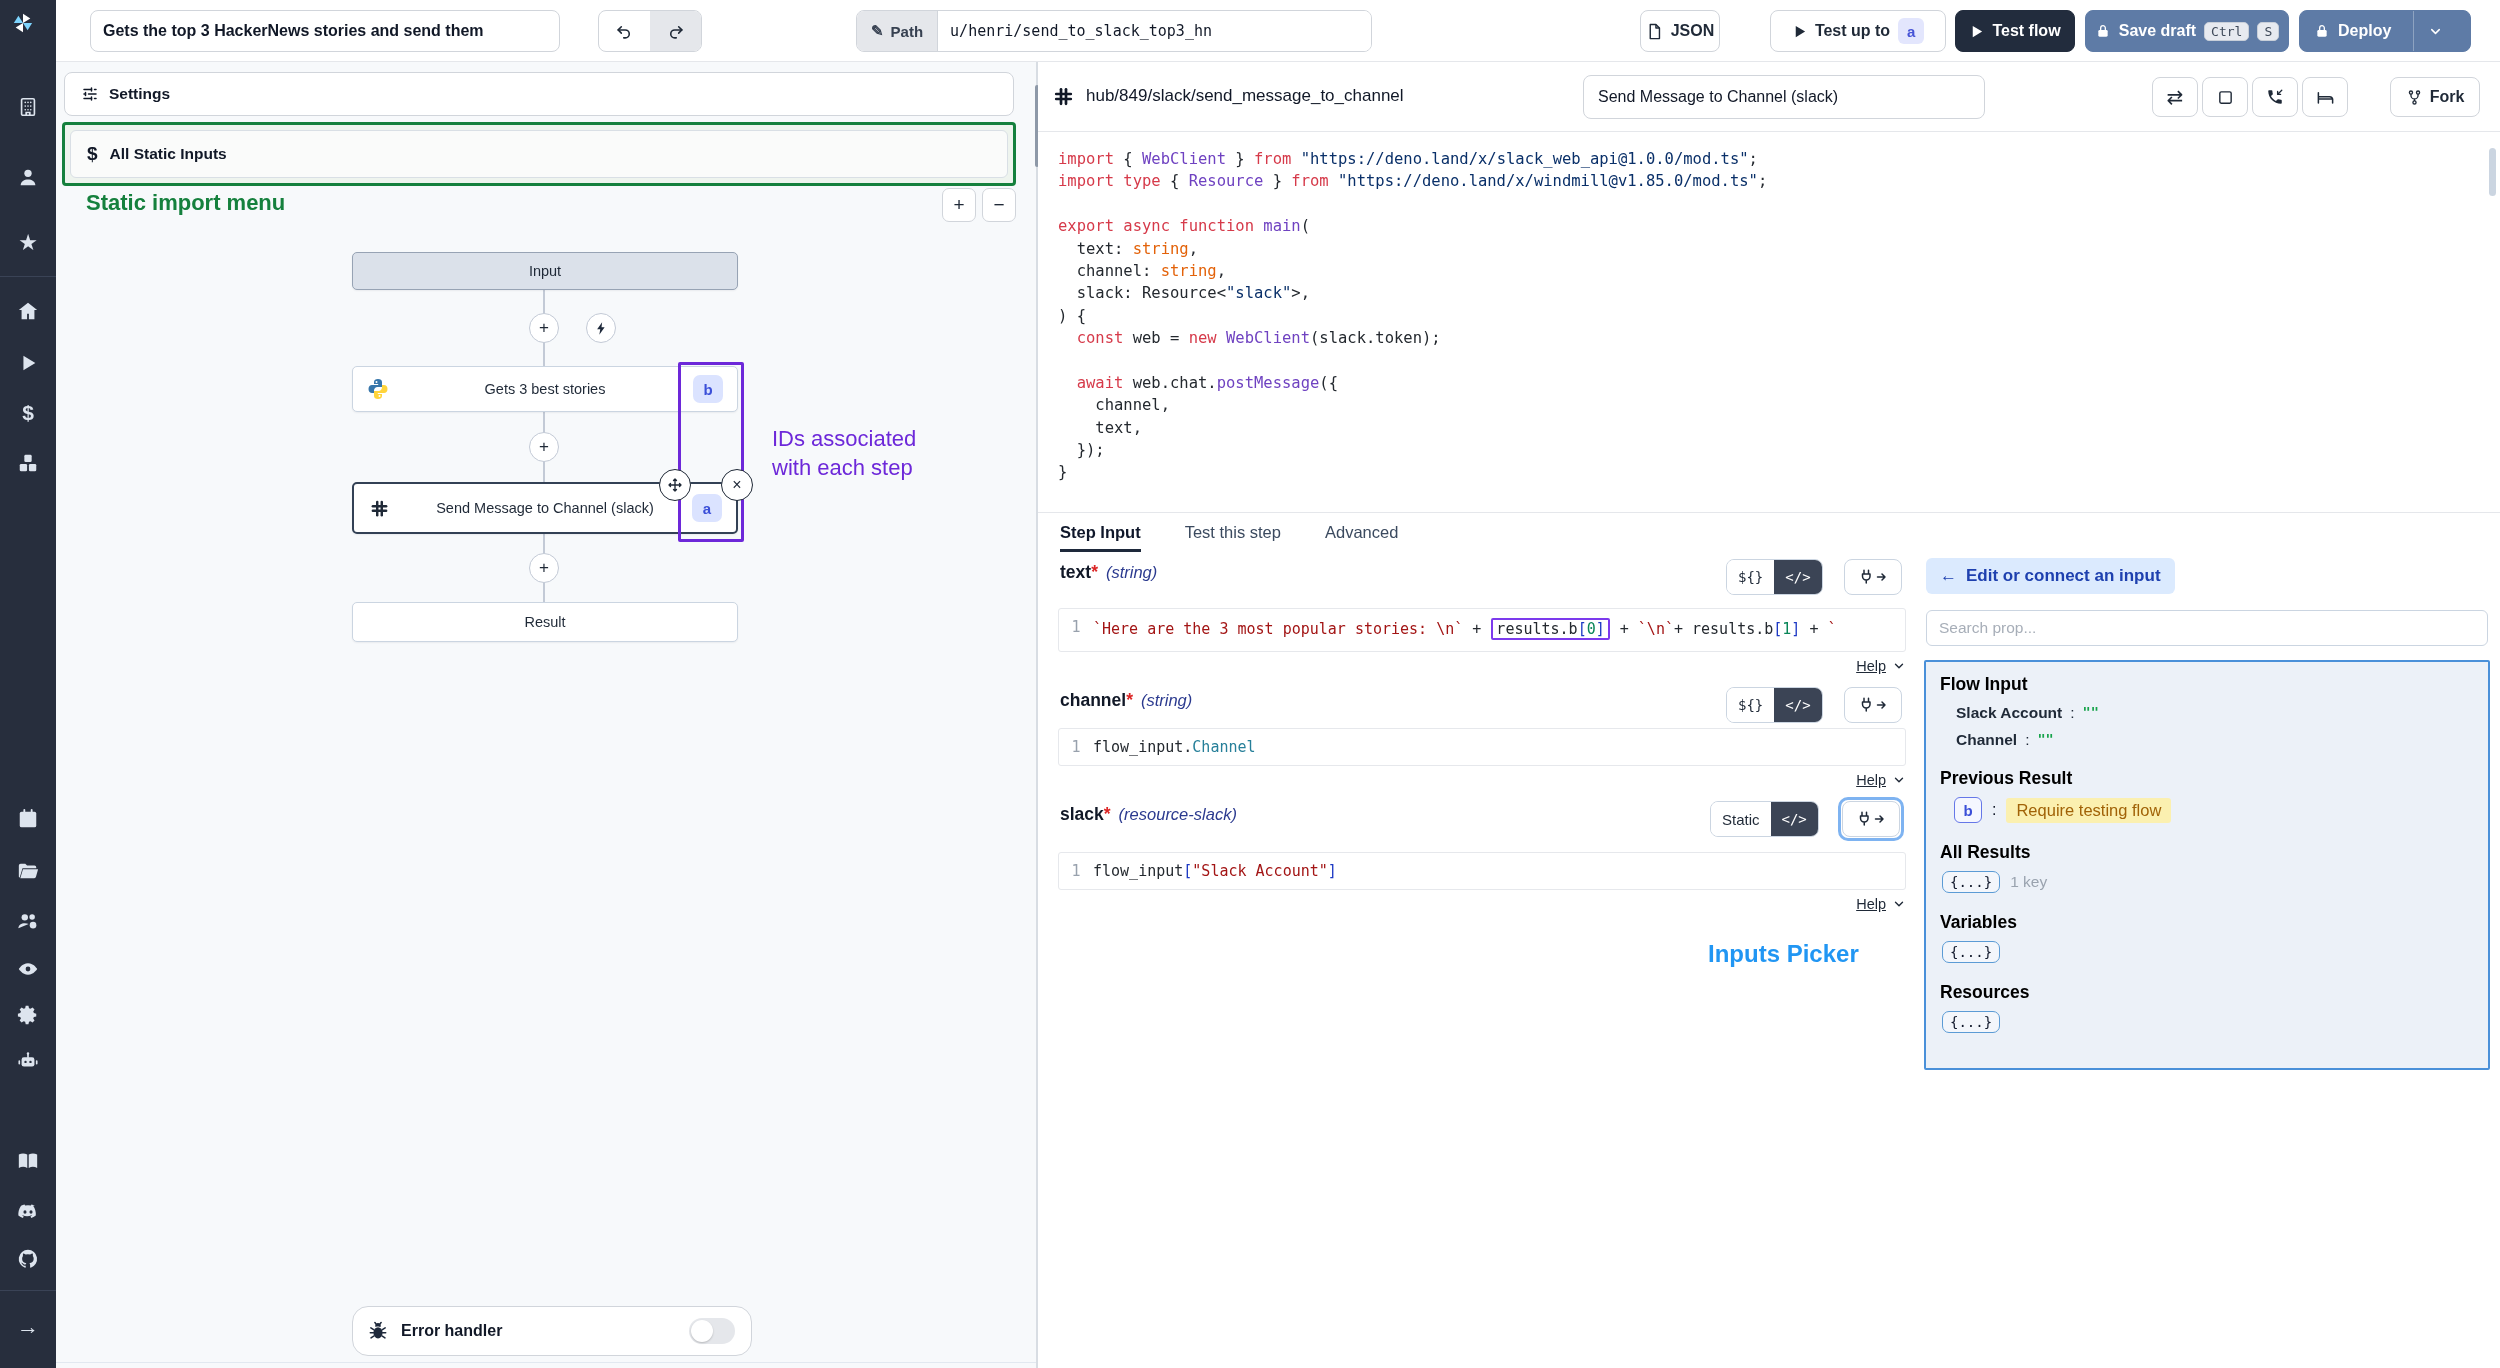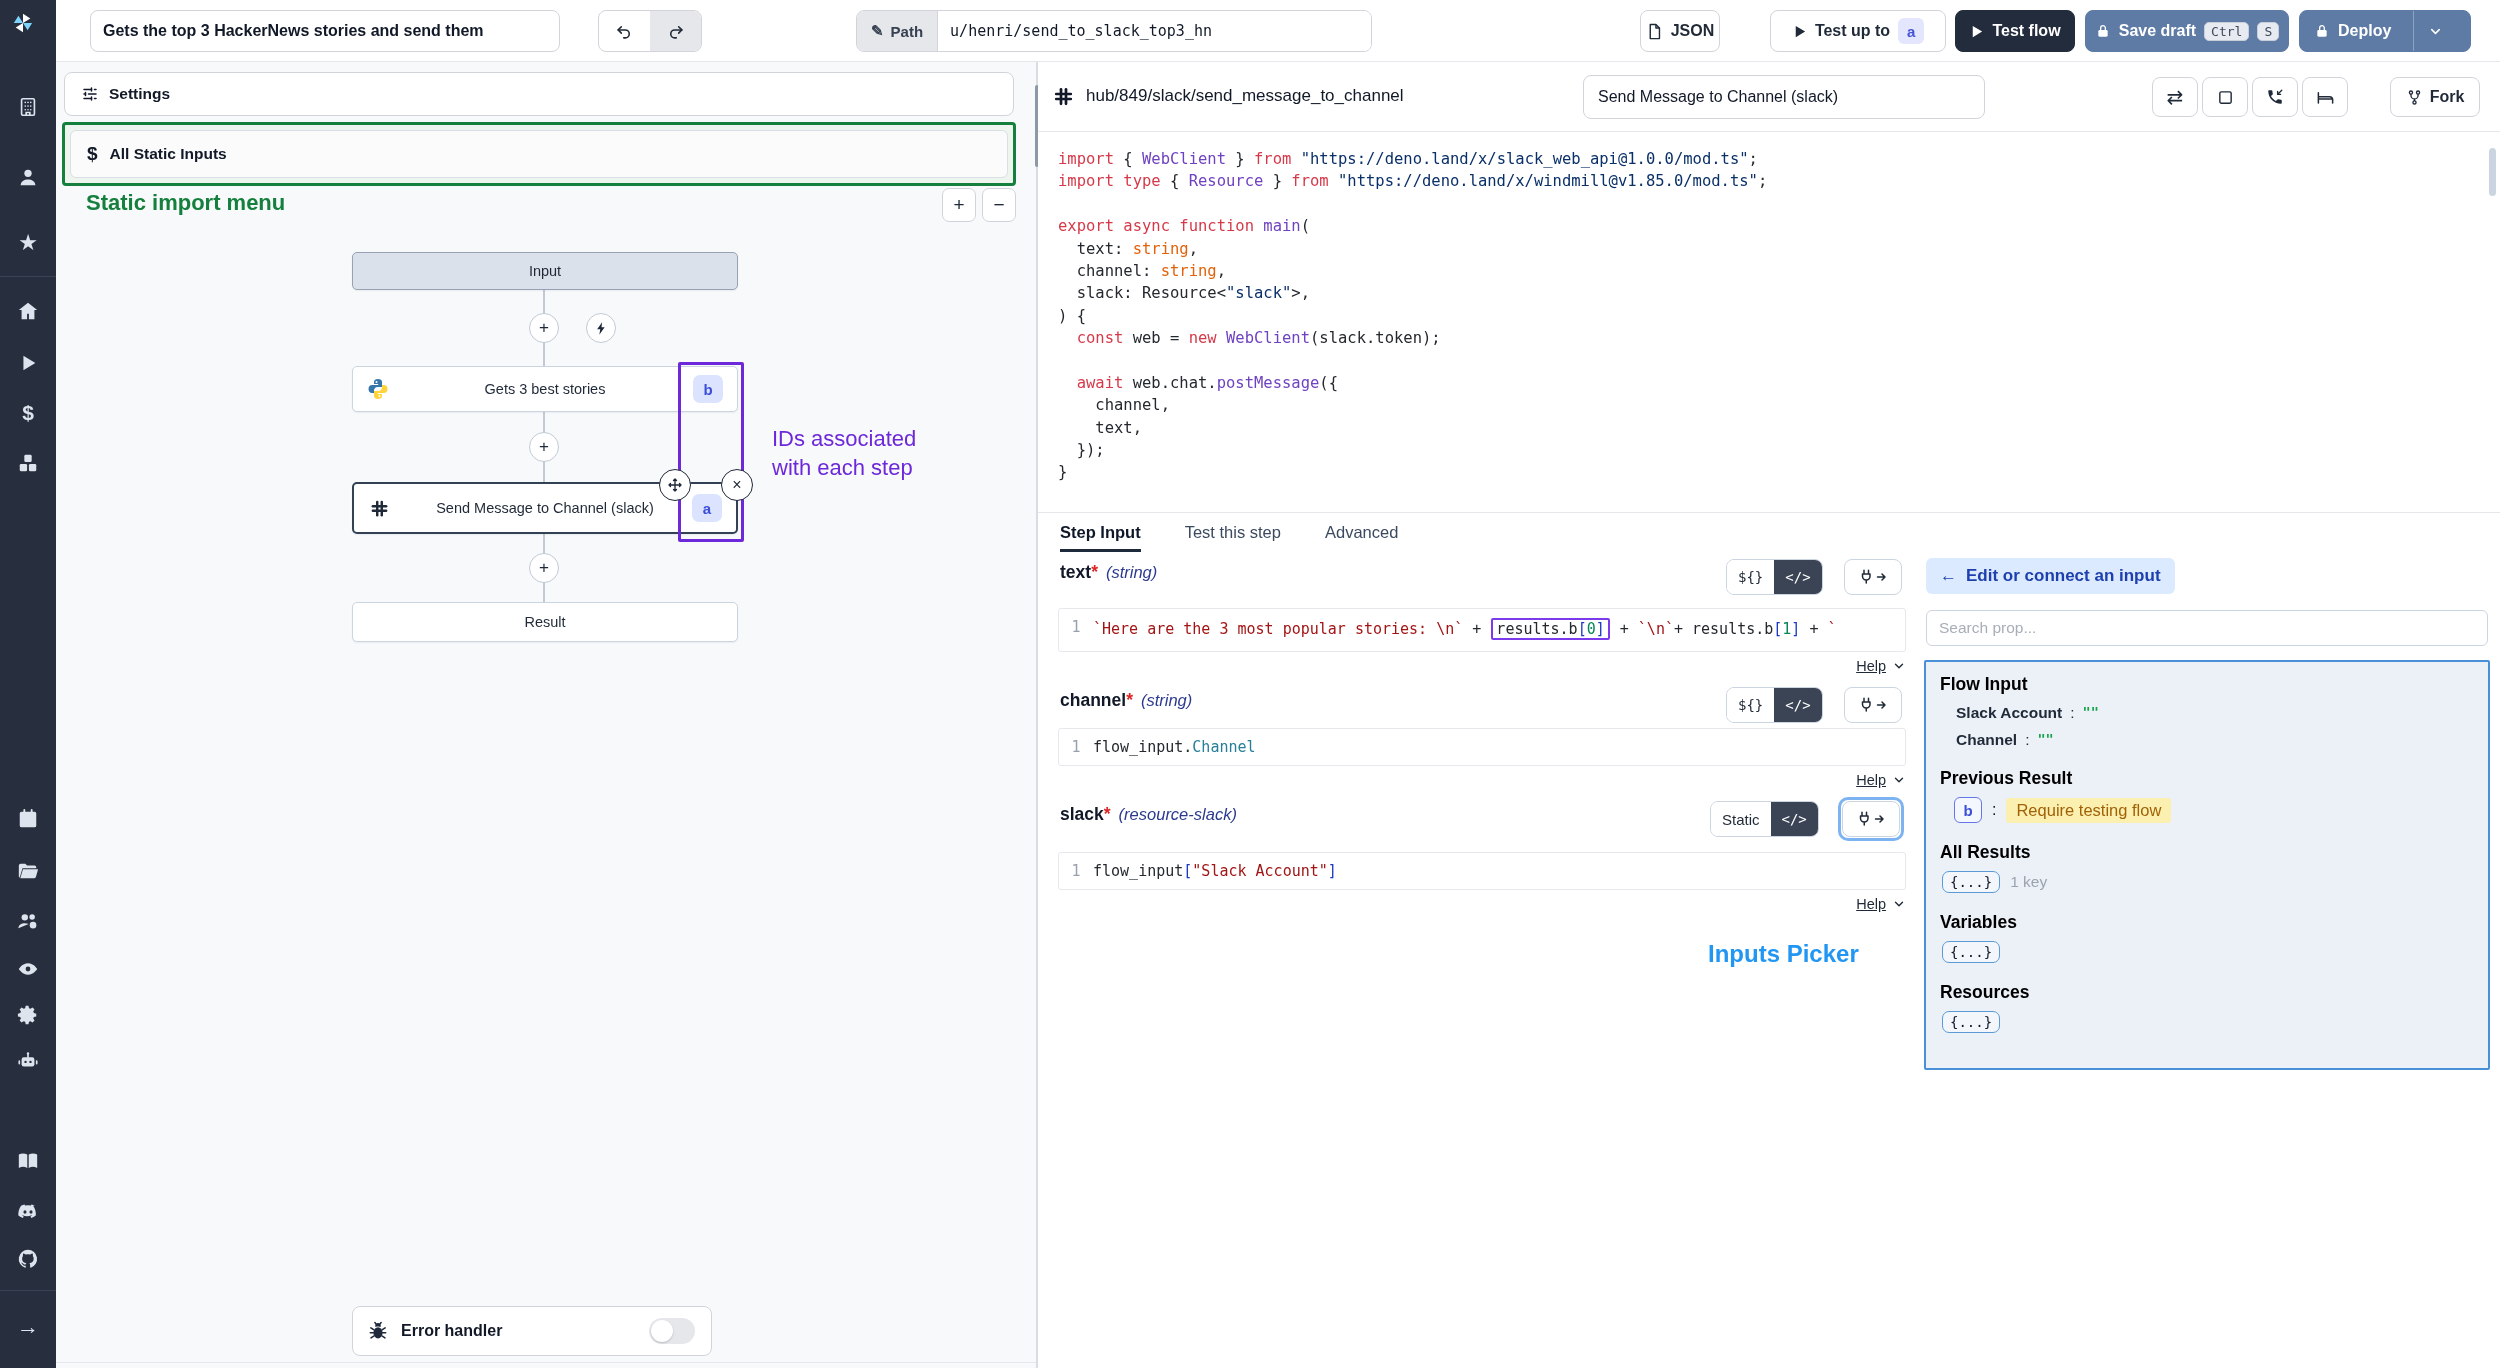--- a/index.html
+++ b/index.html
@@ -48,21 +48,21 @@
   .zoombtn { position:absolute; top:126px; width:34px; height:34px; background:#fff; border:1px solid #d1d5db; border-radius:7px; display:flex; align-items:center; justify-content:center; font-size:19px; color:#1f2937; cursor:pointer; }
 
   .gline { position:absolute; left:487px; top:228px; width:2px; height:312px; background:#c3cad6; }
   .node { position:absolute; left:296px; width:386px; background:#fff; border:1px solid #cbd5e1; border-radius:5px; display:flex; align-items:center; justify-content:center; font-size:14.5px; color:#1f2937; box-shadow:0 1px 2px rgba(16,24,40,.06); }
   .node .nicon { position:absolute; left:12px; width:26px; height:26px; display:flex; align-items:center; justify-content:center; }
   .stepbadge { position:absolute; right:14px; width:30px; height:28px; border-radius:7px; background:#dbe3ff; color:#3b4fd8; font-weight:700; font-size:15px; display:flex; align-items:center; justify-content:center; }
   .pcircle { position:absolute; width:30px; height:30px; border-radius:50%; background:#fff; border:1px solid #c3cad6; display:flex; align-items:center; justify-content:center; color:#1f2937; font-size:17px; cursor:pointer; }
   .tool-circle { position:absolute; width:32px; height:32px; border-radius:50%; background:#fff; border:1.5px solid #1f2937; display:flex; align-items:center; justify-content:center; z-index:5; cursor:pointer; }
   .purple-rect { position:absolute; left:622px; top:300px; width:66px; height:180px; border:3px solid #6d28d9; border-radius:2px; z-index:4; pointer-events:none; }
   .ann-purple { position:absolute; left:716px; top:362px; width:280px; font-size:22px; font-weight:400; color:#6d28d9; line-height:29px; }
-  .errbox { position:absolute; left:296px; top:1244px; width:360px; height:50px; background:#fff; border:1px solid #d1d5db; border-radius:8px; display:flex; align-items:center; gap:12px; padding:12px 14px; }
+  .errbox { position:absolute; left:296px; top:1244px; width:400px; height:50px; background:#fff; border:1px solid #d1d5db; border-radius:16px; display:flex; align-items:center; gap:12px; padding:12px 14px; }
   .errbox .elabel { font-size:16px; font-weight:700; color:#111827; }
   .toggle { position:absolute; right:16px; width:46px; height:26px; border-radius:13px; background:#e5e7eb; }
   .toggle .knob { position:absolute; left:2px; top:2px; width:22px; height:22px; border-radius:50%; background:#fff; box-shadow:0 1px 2px rgba(0,0,0,.2); }
   .flow-hdiv { position:absolute; left:0; right:0; top:1300px; height:1px; background:#e2e8f0; }
 
   
   .sheader { position:absolute; left:0; right:0; top:0; height:70px; border-bottom:1px solid #e5e7eb; }
   .hubpath { position:absolute; left:48px; top:24px; font-size:17px; color:#111827; }
   .hubicon { position:absolute; left:14px; top:23px; width:24px; height:24px; color:#111827; }
   .summary-input { position:absolute; left:545px; top:13px; width:402px; height:44px; border:1px solid #d1d5db; border-radius:8px; font-size:16px; color:#111827; padding:0 14px; font-family:"Liberation Sans",sans-serif; }

